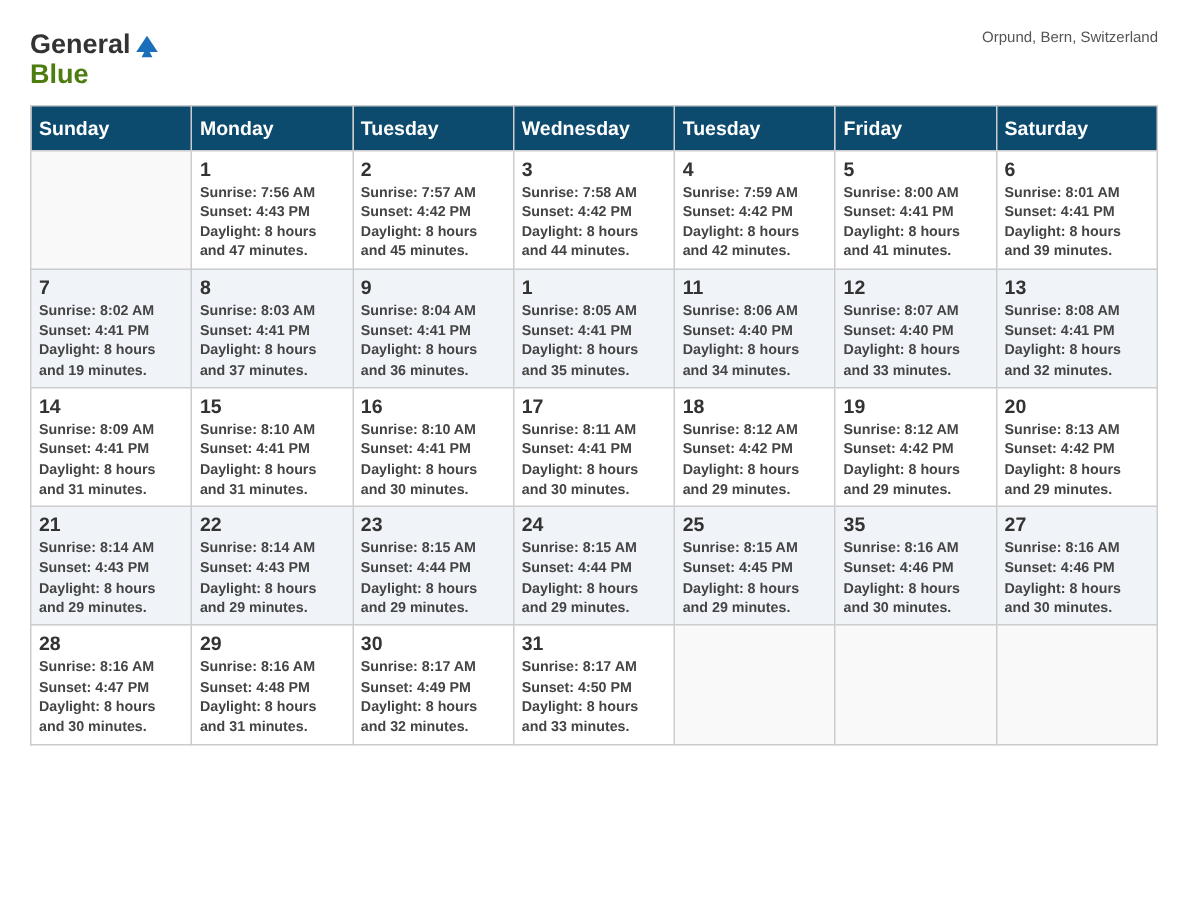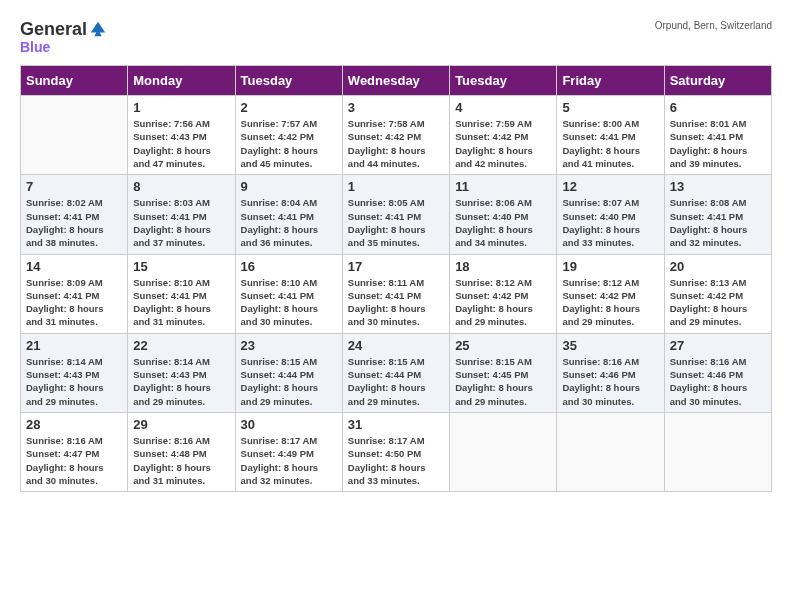--- a/index.html
+++ b/index.html
@@ -24,23 +24,23 @@
       display: flex;
       flex-direction: column;
       line-height: 1.1;
     }
     .logo-general {
       font-size: 18px;
       font-weight: bold;
       color: #333;
     }
     .logo-blue {
-      font-size: 14px;
-      font-weight: bold;
-      color: #8b5cf6;
+      font-size: 18px;
+      font-weight: bold;
+      color: #4d7c0f;
     }
     .logo-icon {
       width: 18px;
       height: 18px;
       margin-left: 2px;
     }
     .title-block {
       text-align: right;
     }
     .month-title {
@@ -50,21 +50,21 @@
     }
     .location {
       font-size: 10px;
       color: #555;
     }
     .calendar {
       width: 100%;
       border-collapse: collapse;
     }
     .calendar th {
-      background-color: #701a75;
+      background-color: #0c4a6e;
       color: #fff;
       font-size: 13px;
       font-weight: bold;
       padding: 7px 5px;
       text-align: left;
       border: 1px solid #ccc;
     }
     .calendar td {
       vertical-align: top;
       border: 1px solid #ccc;
@@ -93,21 +93,21 @@
     .row-alt {
       background: #f0f4f8;
     }
   </style>
 </head>
 <body>
 
 <div class="header">
   <div class="logo">
     <div class="logo-text">
-      <div style="display:flex; align-items:flex-start;">
+      <div style="display:flex; align-items:flex-end;">
         <span class="logo-general">General</span>
         <svg class="logo-icon" viewBox="0 0 20 20" xmlns="http://www.w3.org/2000/svg">
           <polygon points="2,14 10,2 18,14" fill="#1a6fba"></polygon>
           <polygon points="6,18 14,18 10,10" fill="#1a6fba"></polygon>
         </svg>
       </div>
       <span class="logo-blue">Blue</span>
     </div>
   </div>
   <div class="title-block">
@@ -178,21 +178,21 @@
             <div>Daylight: 8 hours and 39 minutes.</div>
           </div>
         </td>
       </tr>
       <tr class="row-alt">
         <td>
           <span class="day-num">7</span>
           <div class="cell-info">
             <div>Sunrise: 8:02 AM</div>
             <div>Sunset: 4:41 PM</div>
-            <div>Daylight: 8 hours and 38 minutes.</div>
+            <div>Daylight: 8 hours and 19 minutes.</div>
           </div>
         </td>
         <td>
           <span class="day-num">8</span>
           <div class="cell-info">
             <div>Sunrise: 8:03 AM</div>
             <div>Sunset: 4:41 PM</div>
             <div>Daylight: 8 hours and 37 minutes.</div>
           </div>
         </td>

